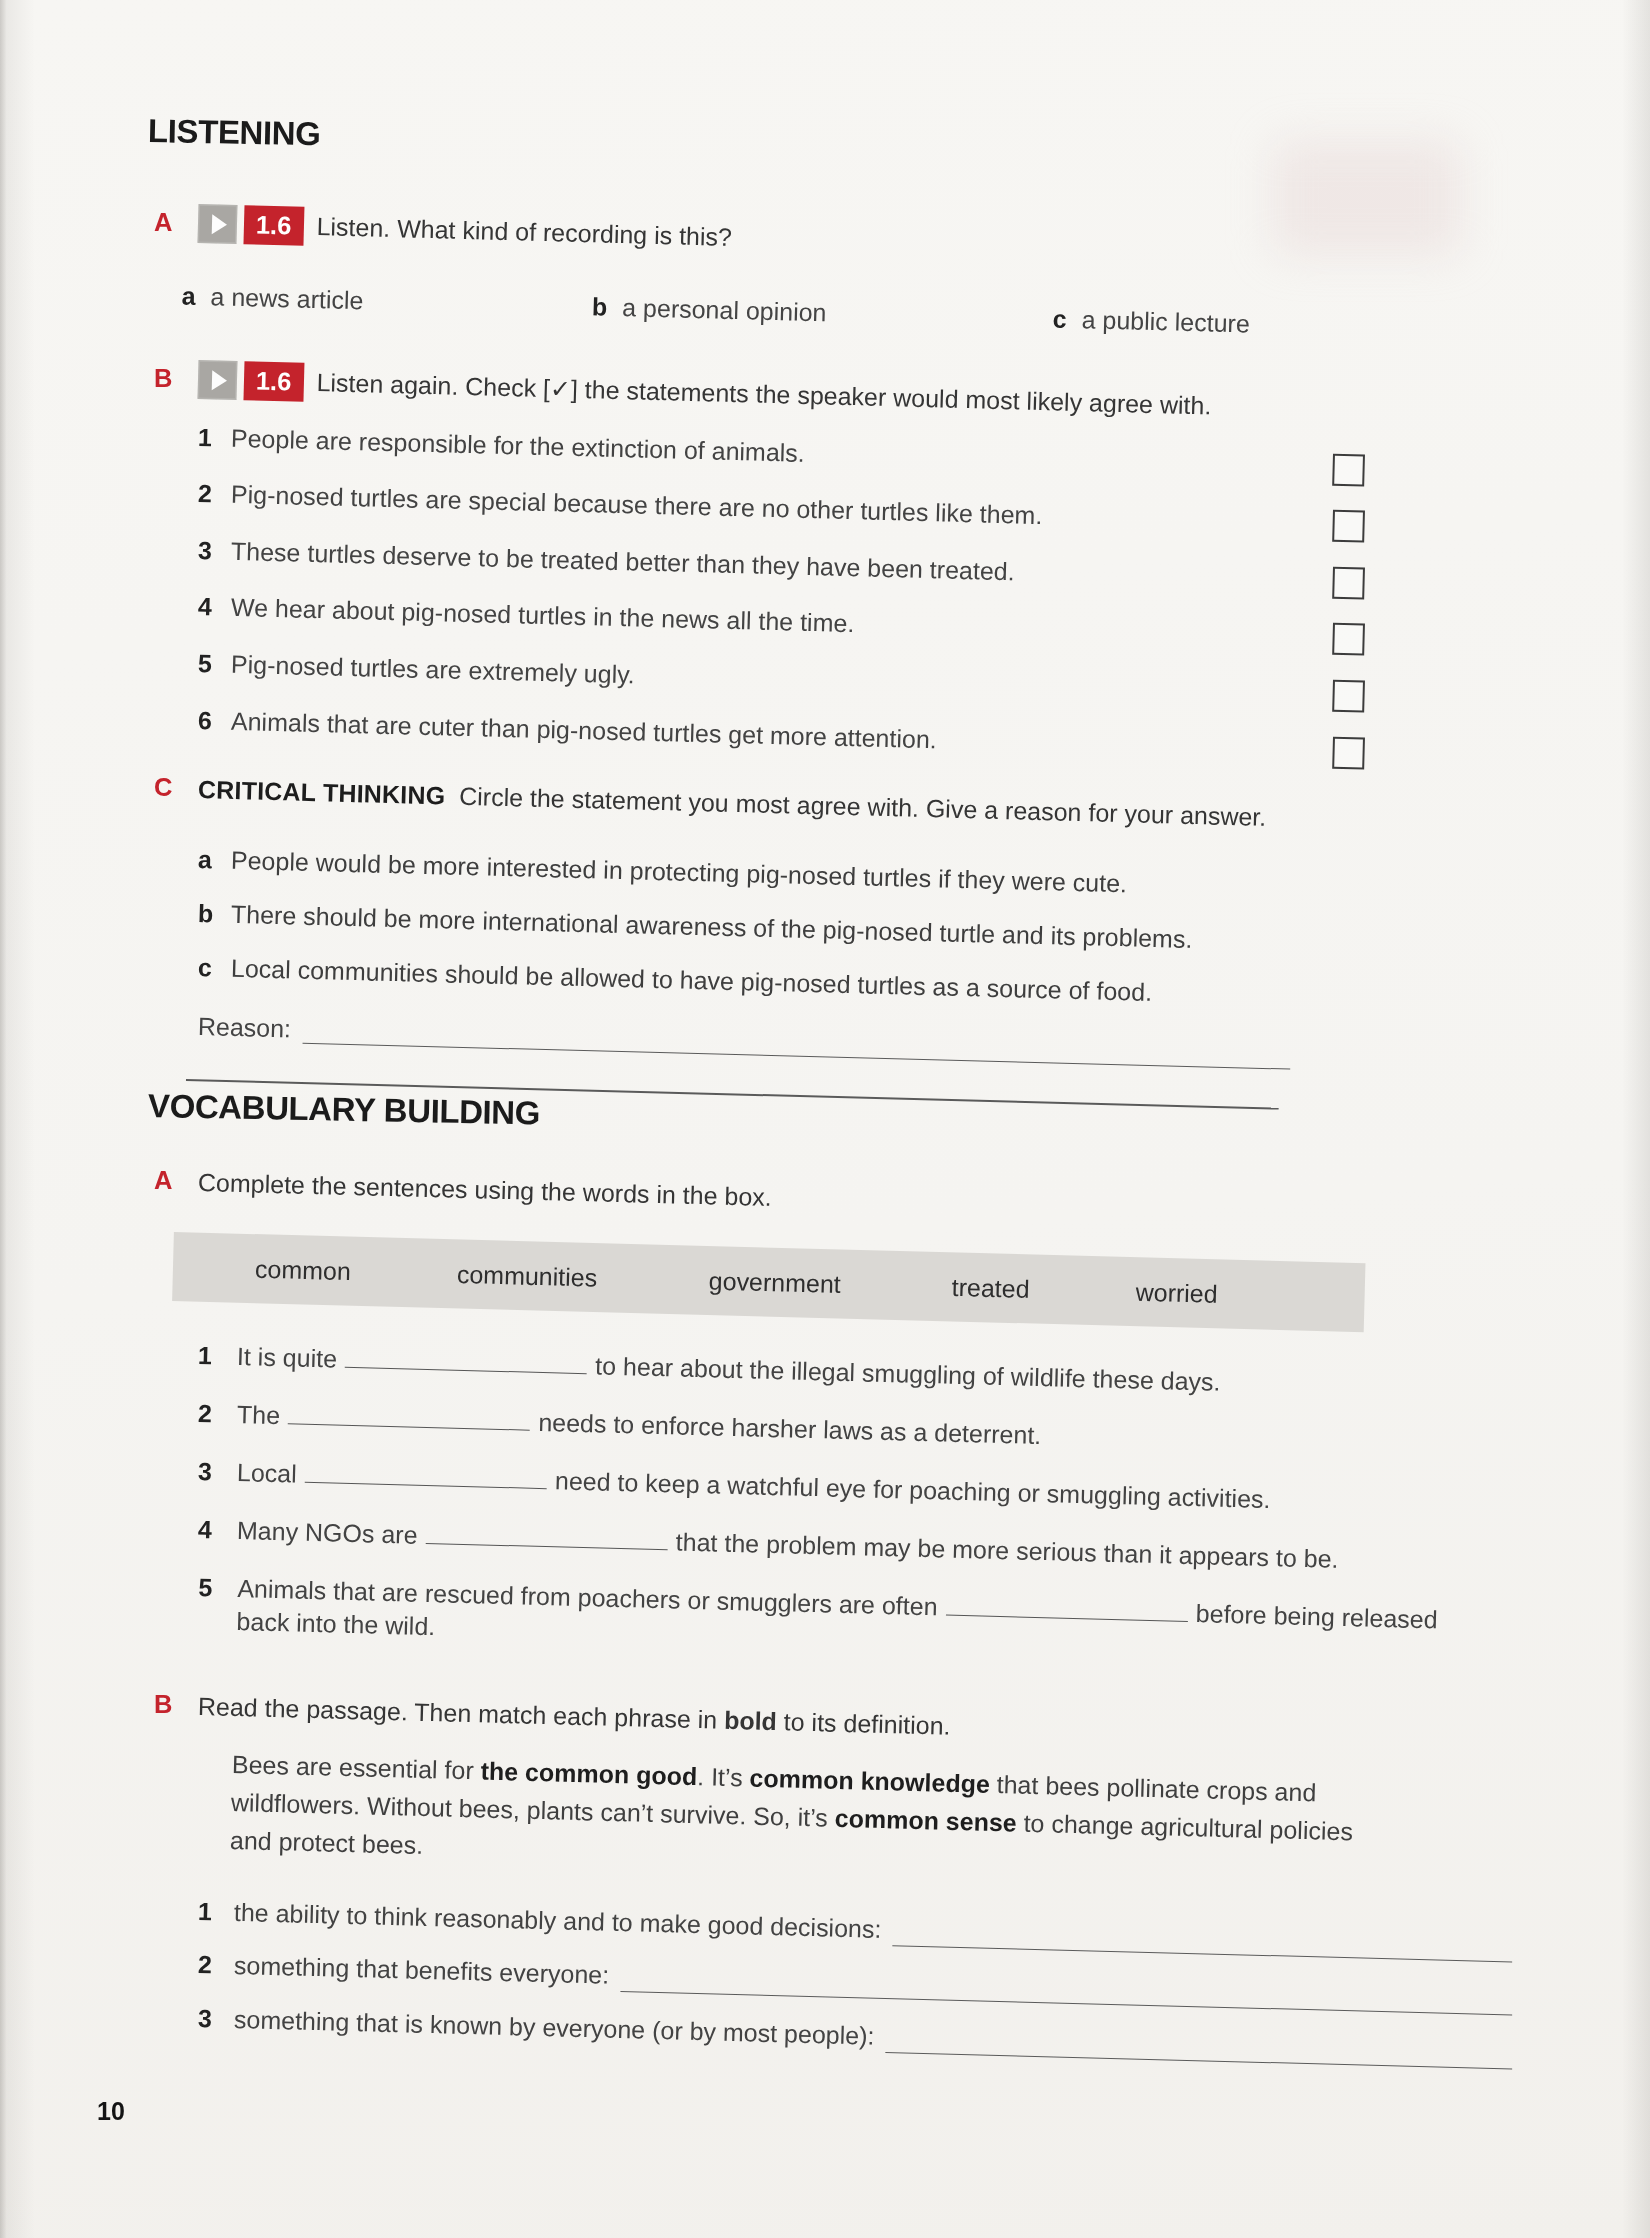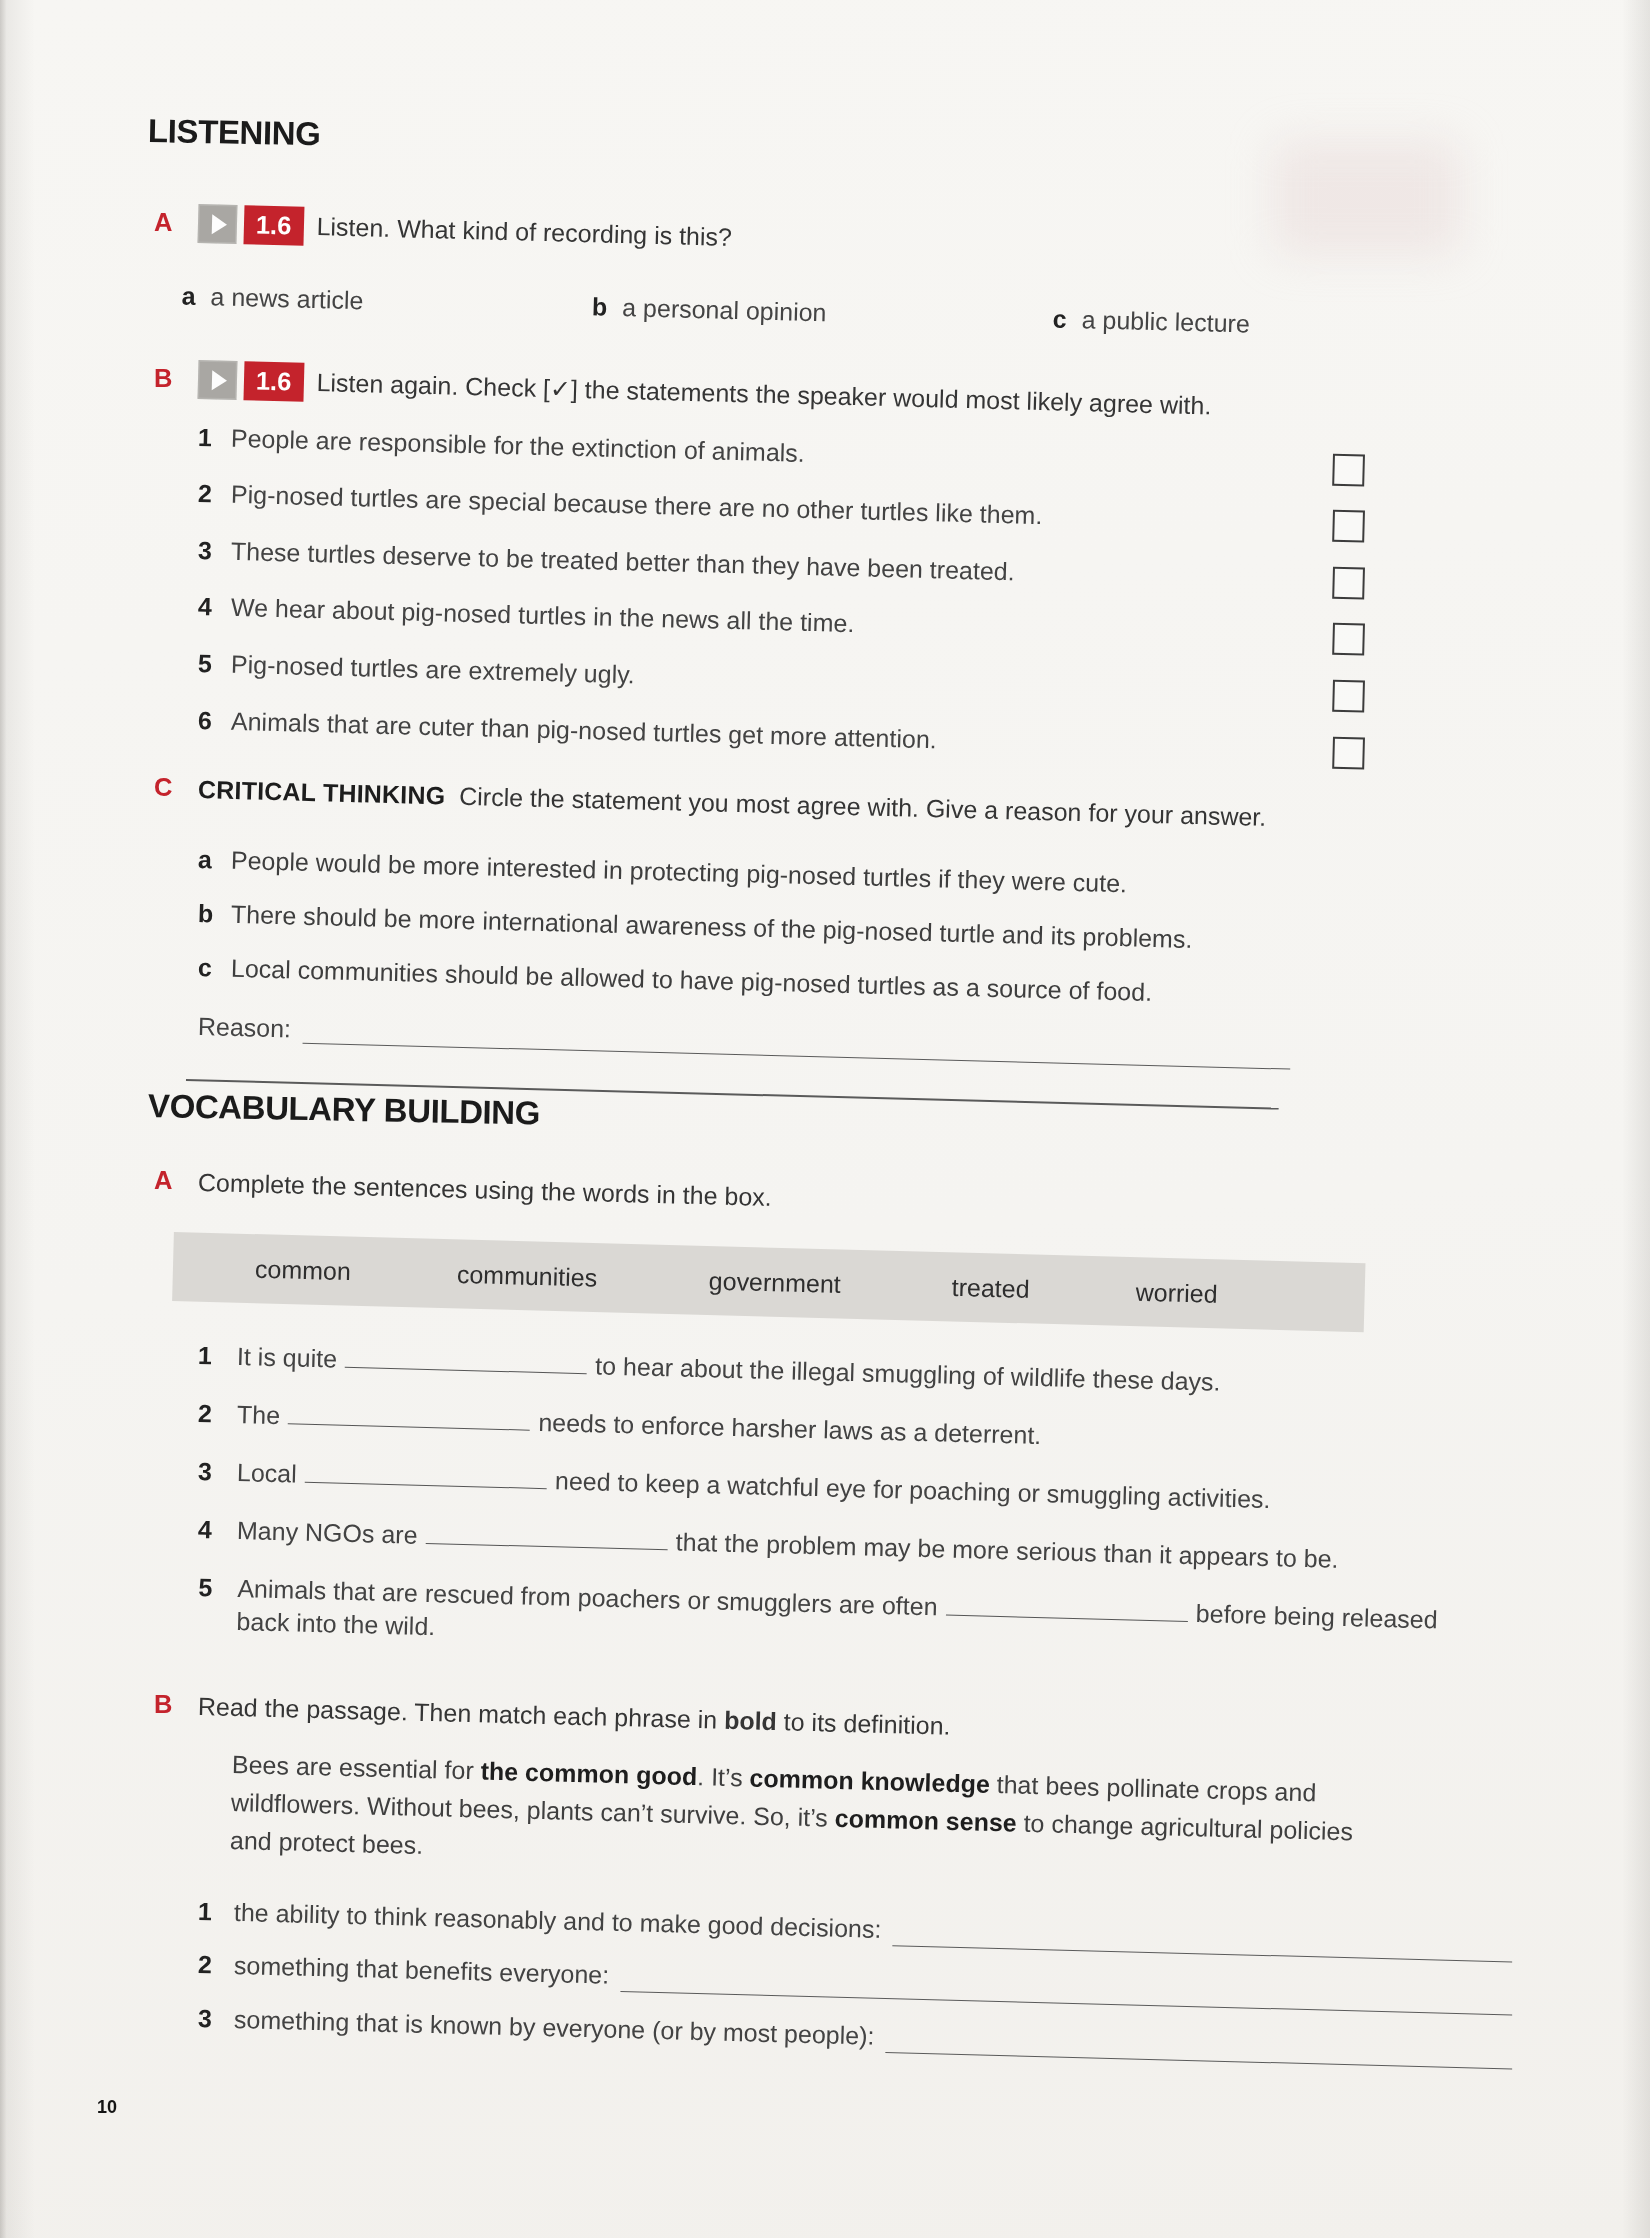--- a/index.html
+++ b/index.html
@@ -74,21 +74,21 @@
   .blank { display:inline-block; width:242px; height:21.4px; border-bottom:1.6px solid #555;
     margin:0 8.2px; vertical-align:baseline; }
 
   .passage { margin:21.4px 0 0 33px; width:1126px; line-height:38px; color:#3f3f3f; }
   .passage b { color:#1e1e1e; }
 
   .def { display:flex; align-items:flex-end; margin-top:20.5px; line-height:33px; width:1315px; }
   .def-num { width:36px; font-weight:bold; color:#222; flex:0 0 auto; }
   .def-text { flex:0 0 auto; color:#434343; }
 
-  .pagenum { position:absolute; left:97px; top:2097px; font-weight:bold; font-size:18px; color:#141414; }
+  .pagenum { position:absolute; left:97px; top:2097px; font-weight:bold; font-size:25px; color:#141414; }
 
   .mt-secA { margin-top:54px; } .mt-secB { margin-top:43px; } .mt-stmts { margin-top:6.6px; }
   .mt-secC { margin-top:35px; } .mt-vocab { margin-top:79px; } .mt-vA { margin-top:41px; }
   .mt-vB { margin-top:53px; }
 </style>
 </head>
 <body>
 
 <div class="page">
   <div class="ghost"></div>

